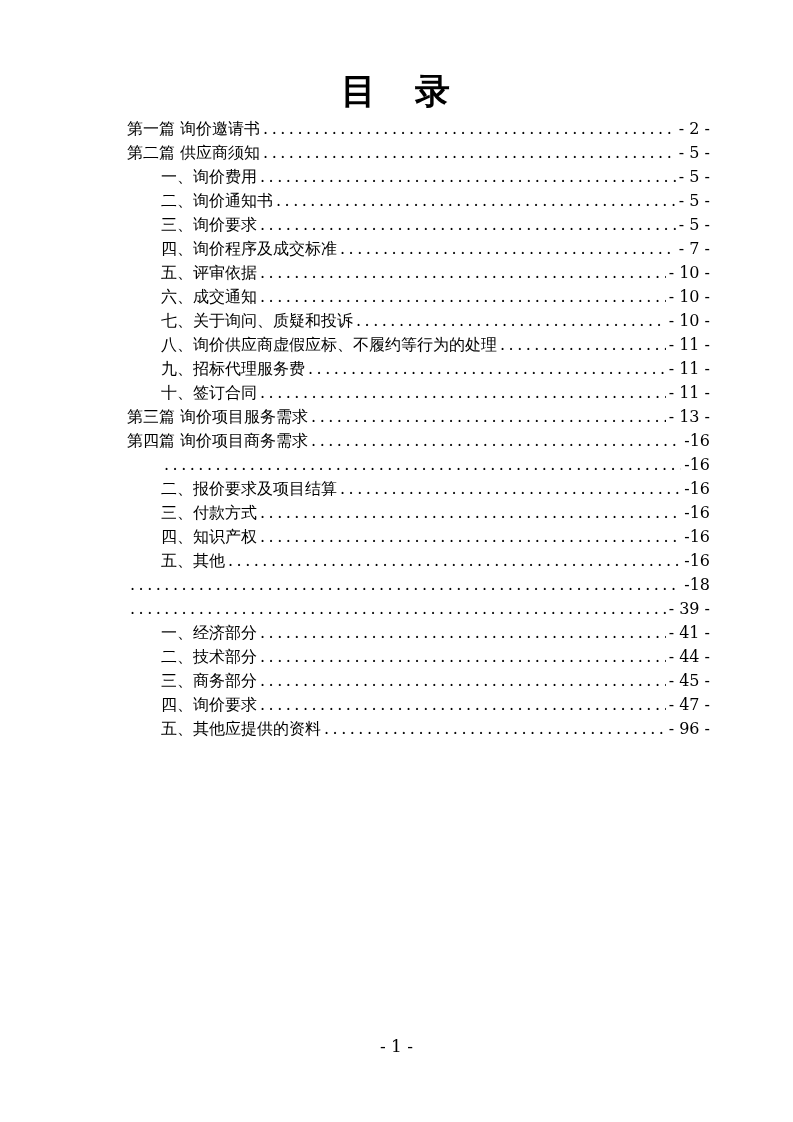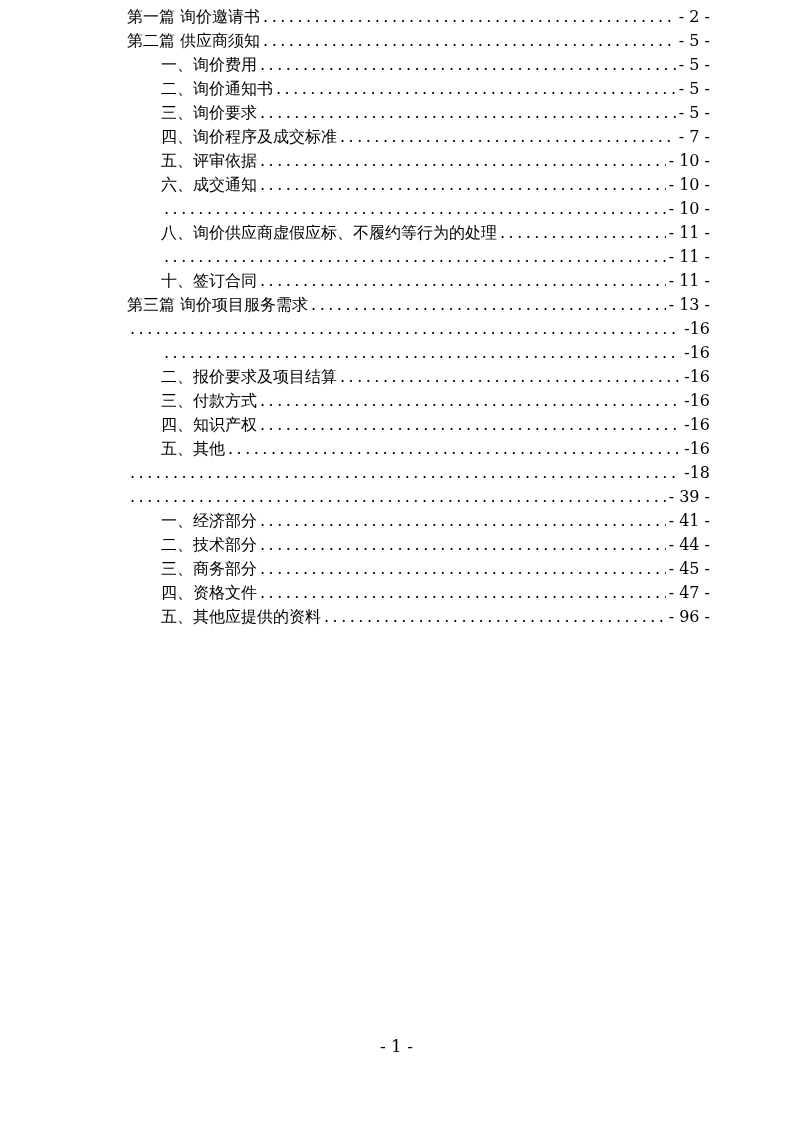--- a/index.html
+++ b/index.html
@@ -62,20 +62,21 @@
     top: 1034px;
     text-align: center;
     font-size: 17px;
     line-height: 24px;
   }
 </style>
 </head>
 <body>
 
 <div class="page">
+  <h1 class="title">目　录</h1>
   <div class="toc" id="toc">
   <div class="toc-row level-1">
     <span class="toc-label">第一篇 询价邀请书</span>
     <span class="toc-dots">........................................................................................................................................................................................................</span>
     <span class="toc-page">- 2 -</span>
   </div>
 
   <div class="toc-row level-1">
     <span class="toc-label">第二篇 供应商须知</span>
     <span class="toc-dots">........................................................................................................................................................................................................</span>
@@ -112,48 +113,51 @@
     <span class="toc-page">- 10 -</span>
   </div>
 
   <div class="toc-row level-2">
     <span class="toc-label">六、成交通知</span>
     <span class="toc-dots">........................................................................................................................................................................................................</span>
     <span class="toc-page">- 10 -</span>
   </div>
 
   <div class="toc-row level-2">
+    <span class="toc-label">七、关于询问、质疑和投诉</span>
     <span class="toc-dots">........................................................................................................................................................................................................</span>
     <span class="toc-page">- 10 -</span>
   </div>
 
   <div class="toc-row level-2">
     <span class="toc-label">八、询价供应商虚假应标、不履约等行为的处理</span>
     <span class="toc-dots">........................................................................................................................................................................................................</span>
     <span class="toc-page">- 11 -</span>
   </div>
 
   <div class="toc-row level-2">
+    <span class="toc-label">九、招标代理服务费</span>
     <span class="toc-dots">........................................................................................................................................................................................................</span>
     <span class="toc-page">- 11 -</span>
   </div>
 
   <div class="toc-row level-2">
     <span class="toc-label">十、签订合同</span>
     <span class="toc-dots">........................................................................................................................................................................................................</span>
     <span class="toc-page">- 11 -</span>
   </div>
 
   <div class="toc-row level-1">
     <span class="toc-label">第三篇 询价项目服务需求</span>
     <span class="toc-dots">........................................................................................................................................................................................................</span>
     <span class="toc-page">- 13 -</span>
   </div>
 
   <div class="toc-row level-1">
+    <span class="toc-label">第四篇 询价项目商务需求</span>
     <span class="toc-dots">........................................................................................................................................................................................................</span>
     <span class="toc-page">-16</span>
   </div>
 
   <div class="toc-row level-2">
     <span class="toc-dots">........................................................................................................................................................................................................</span>
     <span class="toc-page">-16</span>
   </div>
 
   <div class="toc-row level-2">
@@ -202,21 +206,21 @@
     <span class="toc-page">- 44 -</span>
   </div>
 
   <div class="toc-row level-2">
     <span class="toc-label">三、商务部分</span>
     <span class="toc-dots">........................................................................................................................................................................................................</span>
     <span class="toc-page">- 45 -</span>
   </div>
 
   <div class="toc-row level-2">
-    <span class="toc-label">四、资格文件</span>
+    <span class="toc-label">四、询价要求</span>
     <span class="toc-dots">........................................................................................................................................................................................................</span>
     <span class="toc-page">- 47 -</span>
   </div>
 
   <div class="toc-row level-2">
     <span class="toc-label">五、其他应提供的资料</span>
     <span class="toc-dots">........................................................................................................................................................................................................</span>
     <span class="toc-page">- 96 -</span>
   </div>
 </div>

